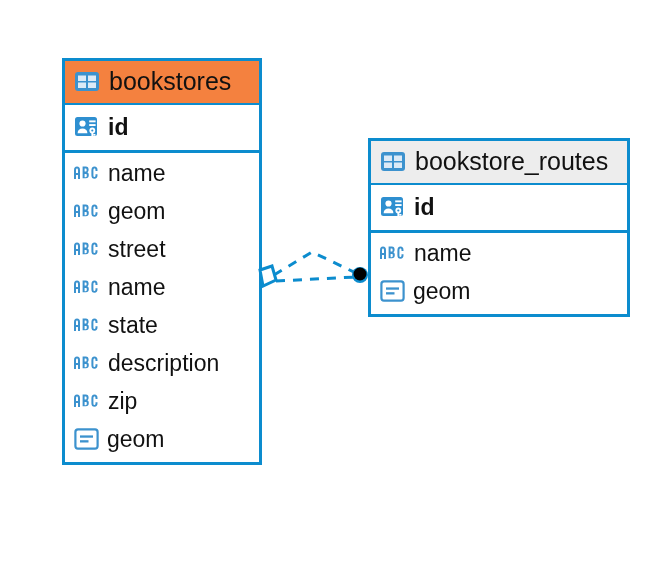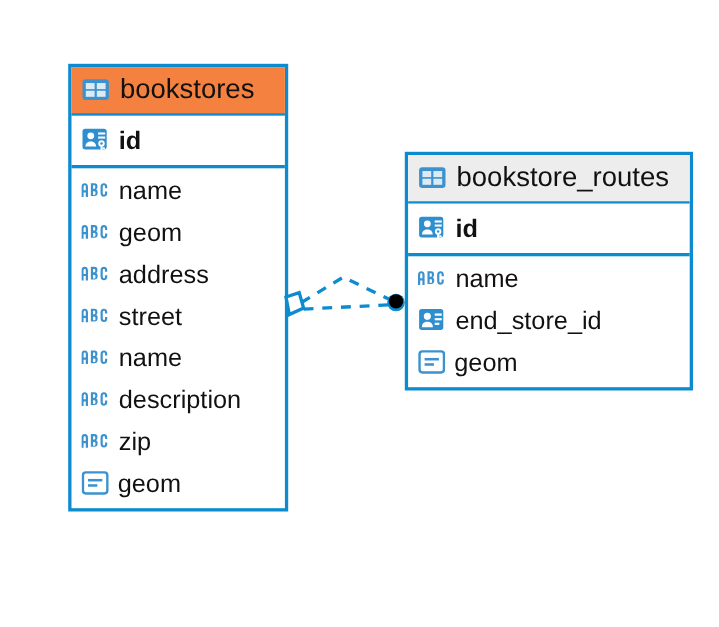--- a/index.html
+++ b/index.html
@@ -131,30 +131,20 @@
         <svg class="icon icon-abc" viewBox="0 0 26 14">
           <g fill="#3C92CE">
             <path d="M0 13V4.2C0 1.8 1 .6 3 .6s3 1.2 3 3.6V13H4V9H2v4zM2 7h2V4.4C4 3 3.7 2.5 3 2.5S2 3 2 4.4z"></path>
             <path d="M8.6.6h3.2c1.9 0 2.8 1 2.8 3 0 1.4-.4 2.2-1.2 2.6.9.4 1.4 1.3 1.4 2.8 0 2.2-1 3.2-3 3.2H8.6zm2 5h1c.7 0 1-.5 1-1.6s-.3-1.5-1-1.5h-1zm0 5.6h1.1c.8 0 1.1-.5 1.1-1.7S12.5 7.9 11.7 7.9h-1.1z"></path>
             <path d="M17.4 9.2V4.4c0-2.5 1-3.8 3.1-3.8 2 0 3 1.2 3 3.5v1h-2v-1c0-1.1-.3-1.6-1-1.6s-1.1.5-1.1 1.8v4.9c0 1.3.4 1.8 1.1 1.8s1-.5 1-1.7V8.2h2v1.1c0 2.3-1 3.5-3 3.5-2.1 0-3.1-1.2-3.1-3.6z"></path>
           </g>
         </svg>
         <span class="field-label">geom</span>
       </div>
 
-      <div class="field">
-        <svg class="icon icon-abc" viewBox="0 0 26 14">
-          <g fill="#3C92CE">
-            <path d="M0 13V4.2C0 1.8 1 .6 3 .6s3 1.2 3 3.6V13H4V9H2v4zM2 7h2V4.4C4 3 3.7 2.5 3 2.5S2 3 2 4.4z"></path>
-            <path d="M8.6.6h3.2c1.9 0 2.8 1 2.8 3 0 1.4-.4 2.2-1.2 2.6.9.4 1.4 1.3 1.4 2.8 0 2.2-1 3.2-3 3.2H8.6zm2 5h1c.7 0 1-.5 1-1.6s-.3-1.5-1-1.5h-1zm0 5.6h1.1c.8 0 1.1-.5 1.1-1.7S12.5 7.9 11.7 7.9h-1.1z"></path>
-            <path d="M17.4 9.2V4.4c0-2.5 1-3.8 3.1-3.8 2 0 3 1.2 3 3.5v1h-2v-1c0-1.1-.3-1.6-1-1.6s-1.1.5-1.1 1.8v4.9c0 1.3.4 1.8 1.1 1.8s1-.5 1-1.7V8.2h2v1.1c0 2.3-1 3.5-3 3.5-2.1 0-3.1-1.2-3.1-3.6z"></path>
-          </g>
-        </svg>
-        <span class="field-label">address</span>
-      </div>
 
       <div class="field">
         <svg class="icon icon-abc" viewBox="0 0 26 14">
           <g fill="#3C92CE">
             <path d="M0 13V4.2C0 1.8 1 .6 3 .6s3 1.2 3 3.6V13H4V9H2v4zM2 7h2V4.4C4 3 3.7 2.5 3 2.5S2 3 2 4.4z"></path>
             <path d="M8.6.6h3.2c1.9 0 2.8 1 2.8 3 0 1.4-.4 2.2-1.2 2.6.9.4 1.4 1.3 1.4 2.8 0 2.2-1 3.2-3 3.2H8.6zm2 5h1c.7 0 1-.5 1-1.6s-.3-1.5-1-1.5h-1zm0 5.6h1.1c.8 0 1.1-.5 1.1-1.7S12.5 7.9 11.7 7.9h-1.1z"></path>
             <path d="M17.4 9.2V4.4c0-2.5 1-3.8 3.1-3.8 2 0 3 1.2 3 3.5v1h-2v-1c0-1.1-.3-1.6-1-1.6s-1.1.5-1.1 1.8v4.9c0 1.3.4 1.8 1.1 1.8s1-.5 1-1.7V8.2h2v1.1c0 2.3-1 3.5-3 3.5-2.1 0-3.1-1.2-3.1-3.6z"></path>
           </g>
         </svg>
         <span class="field-label">street</span>
@@ -164,20 +154,30 @@
         <svg class="icon icon-abc" viewBox="0 0 26 14">
           <g fill="#3C92CE">
             <path d="M0 13V4.2C0 1.8 1 .6 3 .6s3 1.2 3 3.6V13H4V9H2v4zM2 7h2V4.4C4 3 3.7 2.5 3 2.5S2 3 2 4.4z"></path>
             <path d="M8.6.6h3.2c1.9 0 2.8 1 2.8 3 0 1.4-.4 2.2-1.2 2.6.9.4 1.4 1.3 1.4 2.8 0 2.2-1 3.2-3 3.2H8.6zm2 5h1c.7 0 1-.5 1-1.6s-.3-1.5-1-1.5h-1zm0 5.6h1.1c.8 0 1.1-.5 1.1-1.7S12.5 7.9 11.7 7.9h-1.1z"></path>
             <path d="M17.4 9.2V4.4c0-2.5 1-3.8 3.1-3.8 2 0 3 1.2 3 3.5v1h-2v-1c0-1.1-.3-1.6-1-1.6s-1.1.5-1.1 1.8v4.9c0 1.3.4 1.8 1.1 1.8s1-.5 1-1.7V8.2h2v1.1c0 2.3-1 3.5-3 3.5-2.1 0-3.1-1.2-3.1-3.6z"></path>
           </g>
         </svg>
         <span class="field-label">name</span>
       </div>
 
+      <div class="field">
+        <svg class="icon icon-abc" viewBox="0 0 26 14">
+          <g fill="#3C92CE">
+            <path d="M0 13V4.2C0 1.8 1 .6 3 .6s3 1.2 3 3.6V13H4V9H2v4zM2 7h2V4.4C4 3 3.7 2.5 3 2.5S2 3 2 4.4z"></path>
+            <path d="M8.6.6h3.2c1.9 0 2.8 1 2.8 3 0 1.4-.4 2.2-1.2 2.6.9.4 1.4 1.3 1.4 2.8 0 2.2-1 3.2-3 3.2H8.6zm2 5h1c.7 0 1-.5 1-1.6s-.3-1.5-1-1.5h-1zm0 5.6h1.1c.8 0 1.1-.5 1.1-1.7S12.5 7.9 11.7 7.9h-1.1z"></path>
+            <path d="M17.4 9.2V4.4c0-2.5 1-3.8 3.1-3.8 2 0 3 1.2 3 3.5v1h-2v-1c0-1.1-.3-1.6-1-1.6s-1.1.5-1.1 1.8v4.9c0 1.3.4 1.8 1.1 1.8s1-.5 1-1.7V8.2h2v1.1c0 2.3-1 3.5-3 3.5-2.1 0-3.1-1.2-3.1-3.6z"></path>
+          </g>
+        </svg>
+        <span class="field-label">state</span>
+      </div>
 
       <div class="field">
         <svg class="icon icon-abc" viewBox="0 0 26 14">
           <g fill="#3C92CE">
             <path d="M0 13V4.2C0 1.8 1 .6 3 .6s3 1.2 3 3.6V13H4V9H2v4zM2 7h2V4.4C4 3 3.7 2.5 3 2.5S2 3 2 4.4z"></path>
             <path d="M8.6.6h3.2c1.9 0 2.8 1 2.8 3 0 1.4-.4 2.2-1.2 2.6.9.4 1.4 1.3 1.4 2.8 0 2.2-1 3.2-3 3.2H8.6zm2 5h1c.7 0 1-.5 1-1.6s-.3-1.5-1-1.5h-1zm0 5.6h1.1c.8 0 1.1-.5 1.1-1.7S12.5 7.9 11.7 7.9h-1.1z"></path>
             <path d="M17.4 9.2V4.4c0-2.5 1-3.8 3.1-3.8 2 0 3 1.2 3 3.5v1h-2v-1c0-1.1-.3-1.6-1-1.6s-1.1.5-1.1 1.8v4.9c0 1.3.4 1.8 1.1 1.8s1-.5 1-1.7V8.2h2v1.1c0 2.3-1 3.5-3 3.5-2.1 0-3.1-1.2-3.1-3.6z"></path>
           </g>
         </svg>
         <span class="field-label">description</span>
@@ -244,31 +244,20 @@
           <g fill="#3C92CE">
             <path d="M0 13V4.2C0 1.8 1 .6 3 .6s3 1.2 3 3.6V13H4V9H2v4zM2 7h2V4.4C4 3 3.7 2.5 3 2.5S2 3 2 4.4z"></path>
             <path d="M8.6.6h3.2c1.9 0 2.8 1 2.8 3 0 1.4-.4 2.2-1.2 2.6.9.4 1.4 1.3 1.4 2.8 0 2.2-1 3.2-3 3.2H8.6zm2 5h1c.7 0 1-.5 1-1.6s-.3-1.5-1-1.5h-1zm0 5.6h1.1c.8 0 1.1-.5 1.1-1.7S12.5 7.9 11.7 7.9h-1.1z"></path>
             <path d="M17.4 9.2V4.4c0-2.5 1-3.8 3.1-3.8 2 0 3 1.2 3 3.5v1h-2v-1c0-1.1-.3-1.6-1-1.6s-1.1.5-1.1 1.8v4.9c0 1.3.4 1.8 1.1 1.8s1-.5 1-1.7V8.2h2v1.1c0 2.3-1 3.5-3 3.5-2.1 0-3.1-1.2-3.1-3.6z"></path>
           </g>
         </svg>
         <span class="field-label">name</span>
       </div>
 
 
-      <div class="field">
-        <svg class="icon icon-fk" viewBox="0 0 26 26">
-          <rect x="1" y="3" width="22" height="19" rx="2.5" fill="#2E8FD0"></rect>
-          <circle cx="8.5" cy="9.6" r="3.2" fill="#ffffff"></circle>
-          <path d="M3.5 19.4c0-3.1 2.2-4.8 5-4.8s5 1.7 5 4.8z" fill="#ffffff"></path>
-          <rect x="15.2" y="7.0" width="6.4" height="2.0" fill="#ffffff"></rect>
-          <rect x="15.2" y="11.2" width="6.4" height="2.0" fill="#ffffff"></rect>
-          <rect x="15.2" y="15.4" width="4.2" height="2.0" fill="#ffffff"></rect>
-        </svg>
-        <span class="field-label">end_store_id</span>
-      </div>
 
       <div class="field">
         <svg class="icon icon-geom" viewBox="0 0 25 22">
           <rect x="1.4" y="1.4" width="22.2" height="19.2" rx="2.6" fill="none" stroke="#3C92CE" stroke-width="2.2"></rect>
           <rect x="6" y="7.4" width="13" height="2.3" fill="#3C92CE"></rect>
           <rect x="6" y="12.2" width="8.5" height="2.3" fill="#3C92CE"></rect>
         </svg>
         <span class="field-label">geom</span>
       </div>
 

